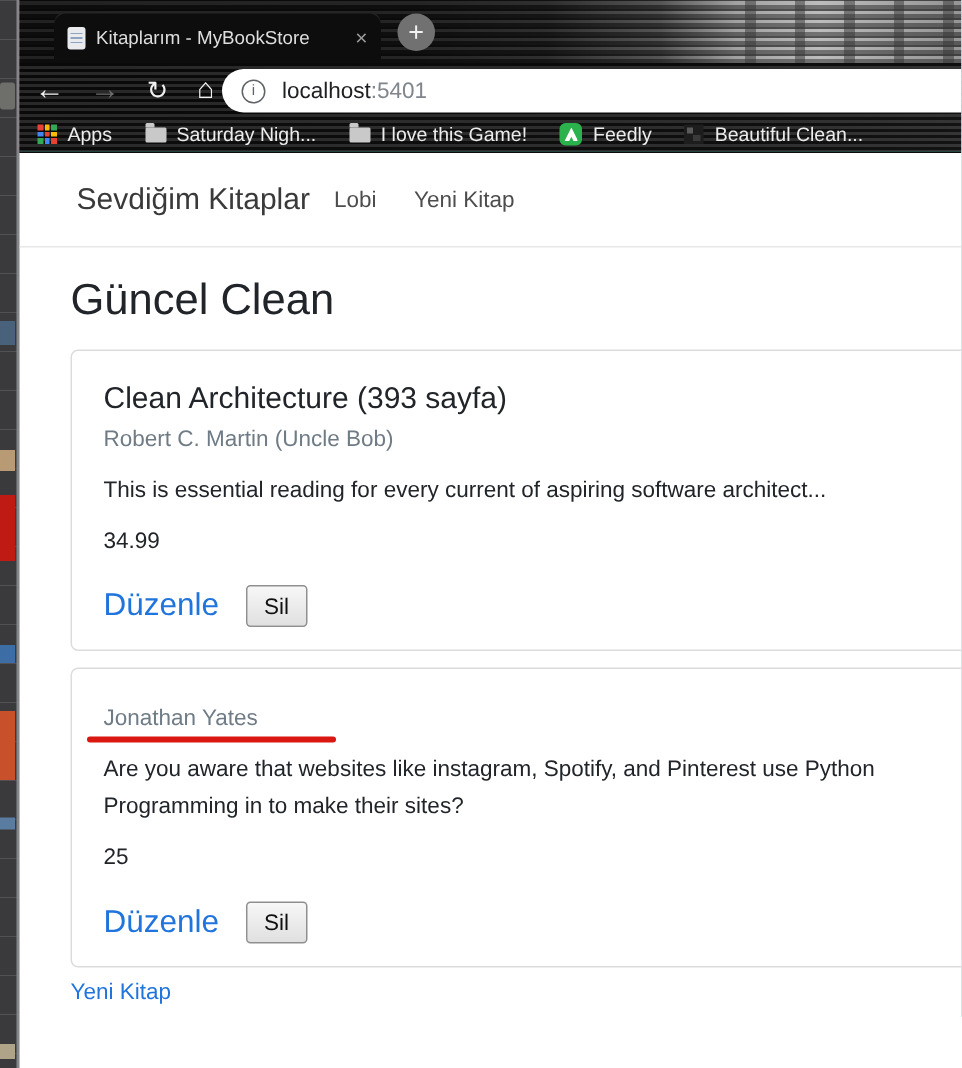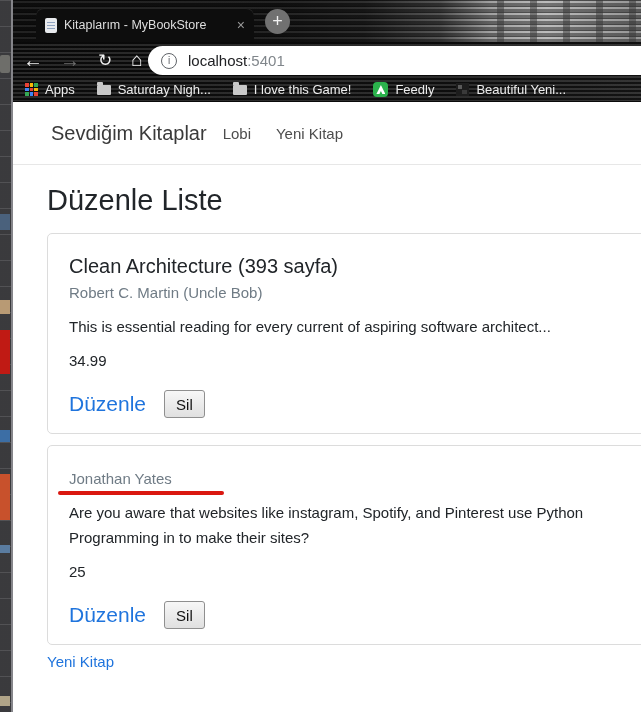--- a/index.html
+++ b/index.html
@@ -178,34 +178,34 @@
       <div class="bm">
         <span class="ic folder-ic"></span>
         <span>I love this Game!</span>
       </div>
       <div class="bm">
         <span class="ic feedly-ic"></span>
         <span>Feedly</span>
       </div>
       <div class="bm">
         <span class="ic photos-ic"></span>
-        <span>Beautiful Yeni...</span>
+        <span>Beautiful Clean...</span>
       </div>
     </div>
   </div>
 
   <div id="page">
 
     <div class="navbar">
       <a class="brand">Sevdiğim Kitaplar</a>
       <a class="nav-link">Lobi</a>
       <a class="nav-link">Yeni Kitap</a>
     </div>
 
-    <h2 class="heading">Düzenle Liste</h2>
+    <h2 class="heading">Güncel Clean</h2>
 
     <div class="cards">
 
       <div class="card">
         <div class="title-wrap">
           <span class="book-title">Clean Architecture (393 sayfa)</span>
         </div>
         <div class="book-author">Robert C. Martin (Uncle Bob)</div>
         <div class="book-desc">
           <div>This is essential reading for every current of aspiring software architect...</div>

